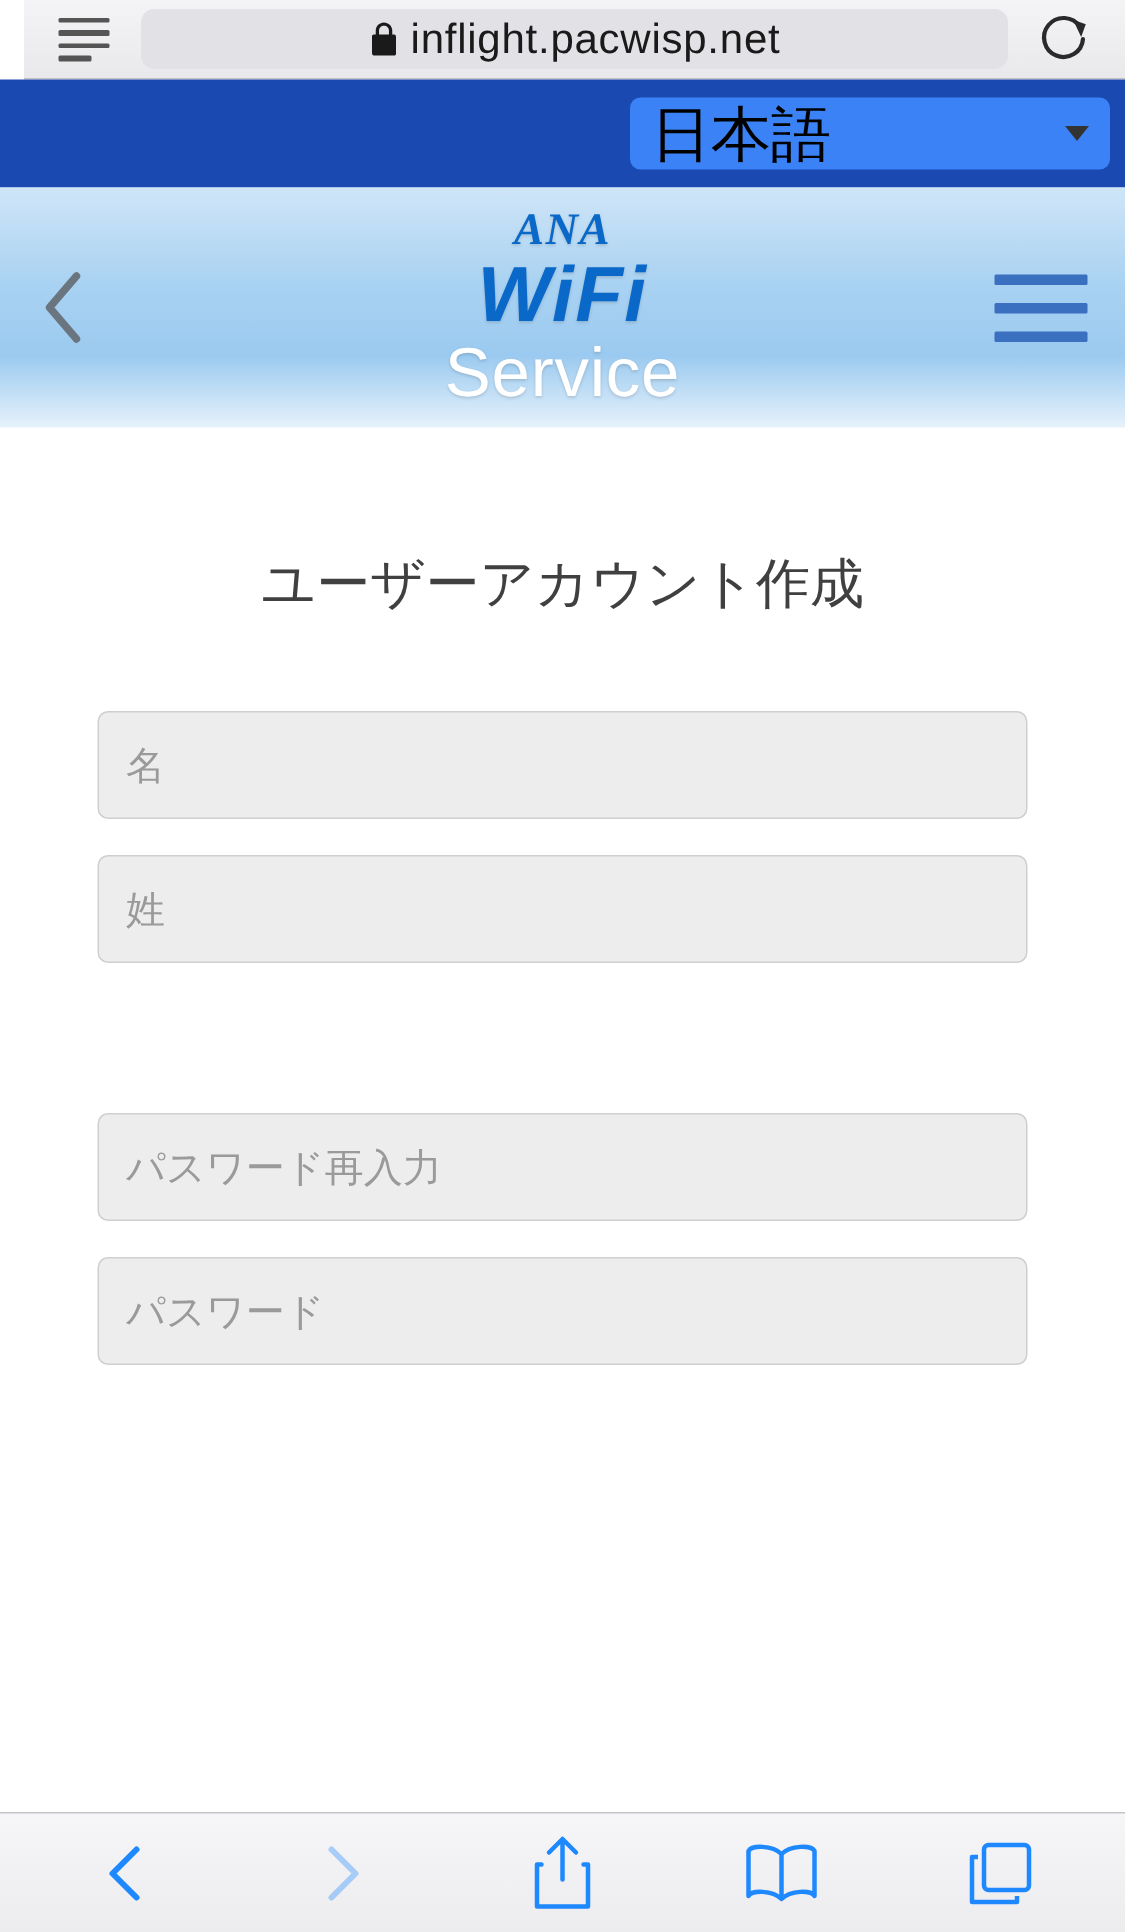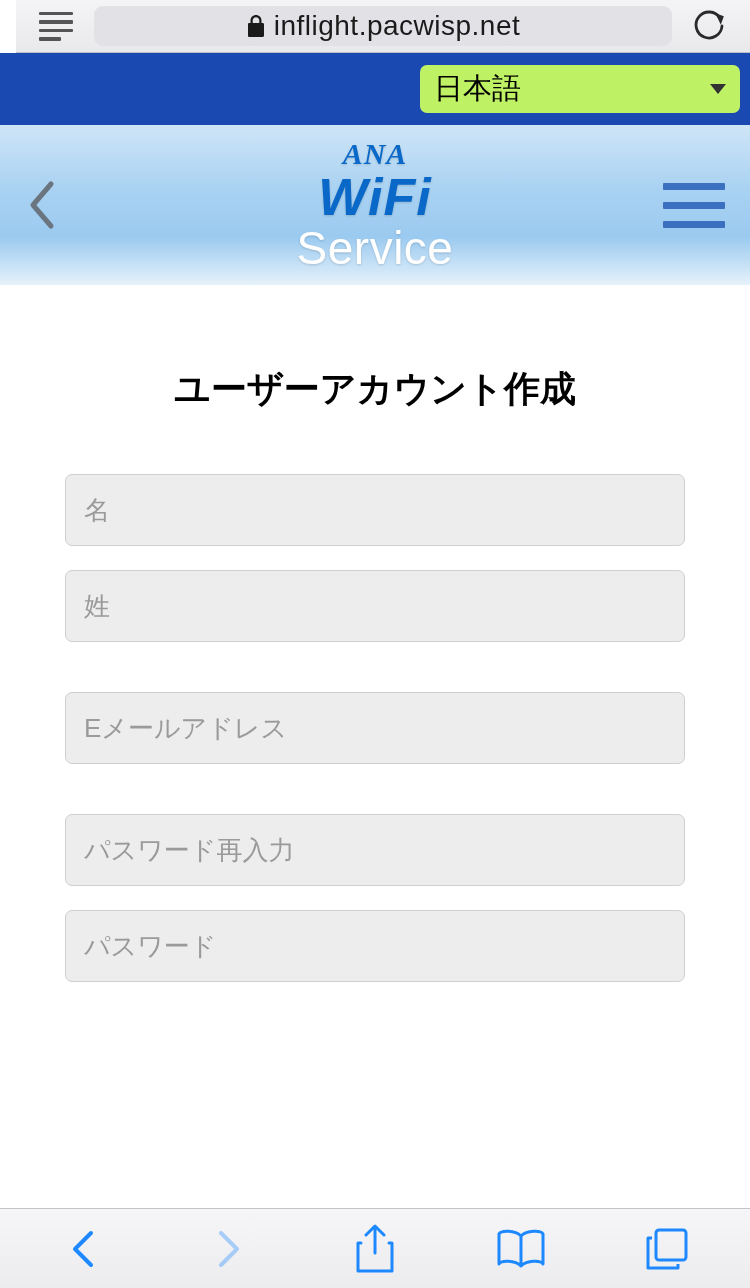--- a/index.html
+++ b/index.html
@@ -32,24 +32,24 @@
 
   
   .lang-bar {
     height: 72px;
     background: #1b49b2;
     display:flex; align-items:center; justify-content:flex-end;
     padding-right:10px;
   }
   .lang-select {
     width: 320px; height:48px;
-    background:#bef264; border:none; border-radius:7px;
+    background:#3b82f6; border:none; border-radius:7px;
     display:flex; align-items:center; justify-content:space-between;
     padding:0 14px;
-    font-size:29px;
+    font-size:40px;
   }
   .lang-select .tri {
     width:0; height:0; border-left:8px solid transparent; border-right:8px solid transparent; border-top:10px solid #333;
   }
 
   
   .app-header {
     height: 160px;
     background: linear-gradient(180deg, #cfe5f7 0%, #a9d2f2 40%, #9bcaf0 70%, #e6f2fb 100%);
     display:flex; align-items:center; justify-content:space-between;
@@ -64,21 +64,21 @@
     filter: drop-shadow(0 1px 1px rgba(0,0,0,0.15));
   }
   .logo .l1 { font-size:30px; letter-spacing:1px; color:#0a68c8; font-style:italic; font-weight:700;font-family:Liberation Serif, serif;}
   .logo .l2 { font-size:52px; letter-spacing:1px; color:#0a68c8; font-style:italic; font-weight:800; position:relative;}
   .logo .l3 { font-size:46px; color:#fff; font-weight:500; letter-spacing:0.5px;}
   .hamburger { display:flex; flex-direction:column; gap:12px; }
   .hamburger span{ display:block; width:62px; height:7px; background:#3b6fbf; border-radius:1px;}
 
   
   .content { padding: 30px 65px 0 65px; }
-  h1.page-title { text-align:center; font-size:36px; font-weight:700; color:#000000; margin: 50px 0 60px 0; }
+  h1.page-title { text-align:center; font-size:36px; font-weight:400; color:#404040; margin: 50px 0 60px 0; }
   .field-group { display:flex; flex-direction:column; gap:24px; margin-bottom: 50px; }
   .field {
     height: 72px; width:100%;
     background:#ededed; border:1px solid #cfcfcf; border-radius:7px;
     font-size:26px; padding:0 18px; color:#333;
   }
   .field::placeholder { color:#9a9a9a; }
 
   
   .safari-bottom {
@@ -147,21 +147,20 @@
 
 <div class="content">
   <h1 class="page-title">ユーザーアカウント作成</h1>
 
   <div id="form-root">
       <div class="field-group">
         <input class="field" type="text" placeholder="名" style="">
         <input class="field" type="text" placeholder="姓" style="">
       </div>
       <div class="field-group">
-        <input class="field" type="text" placeholder="Eメールアドレス" style="">
       </div>
       <div class="field-group">
         <input class="field" type="text" placeholder="パスワード再入力" style="">
         <input class="field" type="text" placeholder="パスワード" style="">
       </div>
     </div>
 </div>
 
 <div class="safari-bottom">
   <div class="tb-btn">

